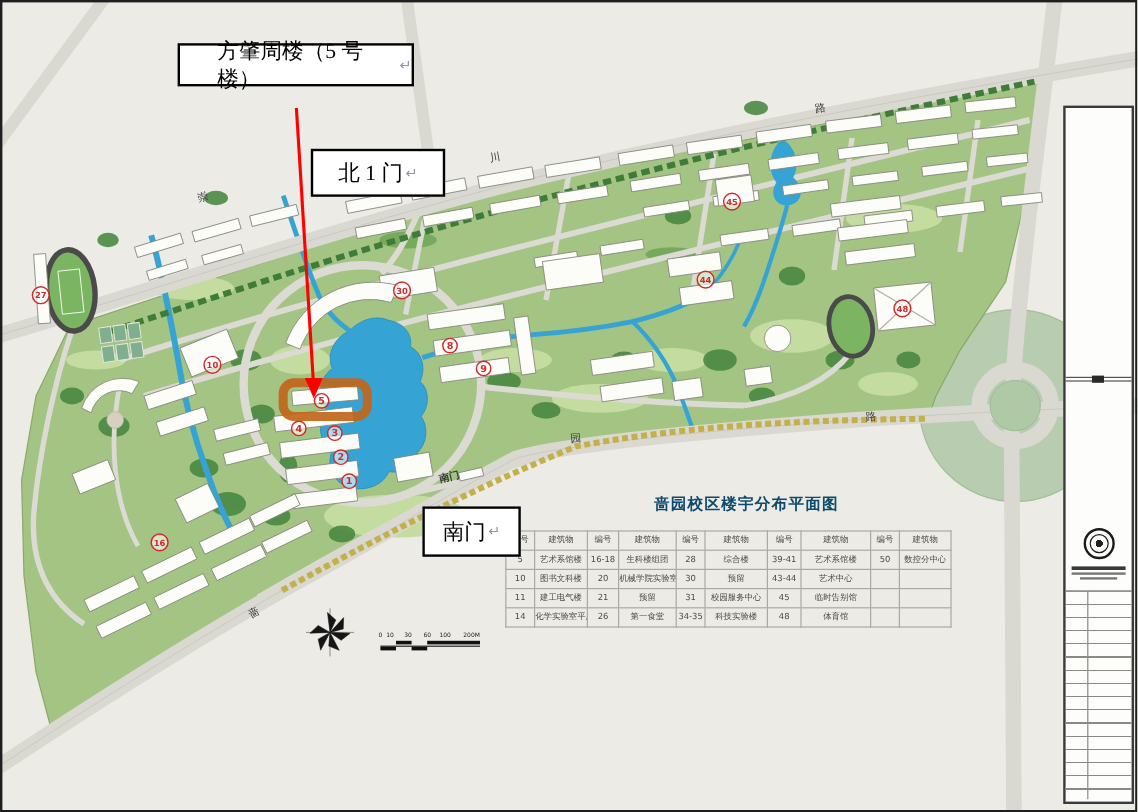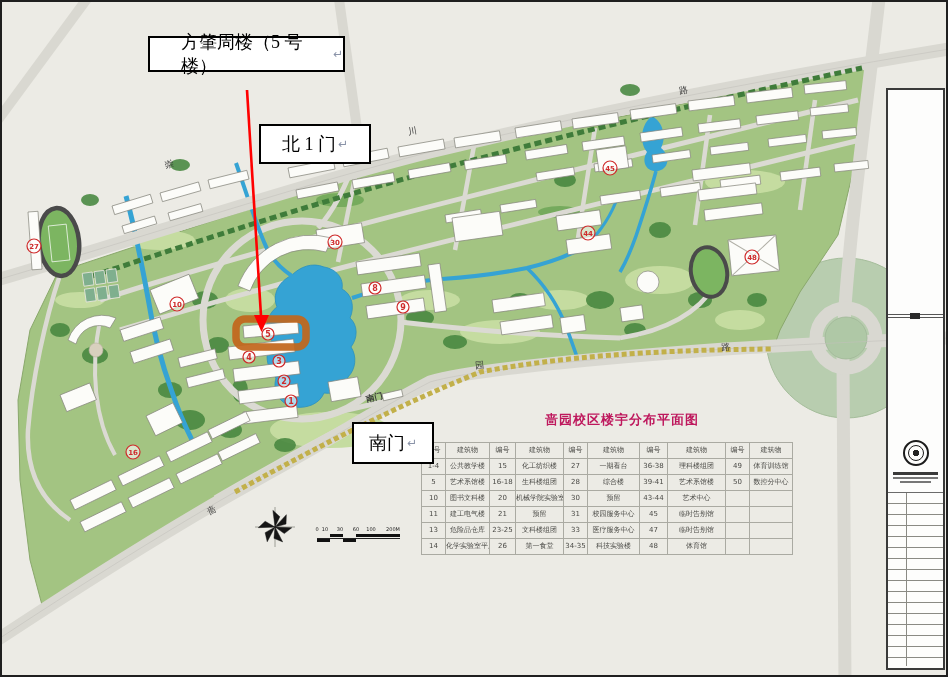--- a/index.html
+++ b/index.html
@@ -12,21 +12,21 @@
   .callout{position:absolute;background:#fff;border:2px solid #000;box-sizing:border-box;
            display:flex;align-items:center;justify-content:center;z-index:20;
            font-family:"Liberation Serif","DejaVu Serif",serif;color:#000;}
   #co-building{left:148px;top:36px;width:197px;height:36px;font-size:18px;padding-left:31px;}
   #co-north{left:259px;top:108px;width:112px;height:40px;font-size:18px;margin-top:16px;}
   #co-south{left:352px;top:422px;width:82px;height:42px;font-size:18px;}
   .pmark{color:#8a93a8;font-size:12px;margin-left:2px;font-family:"DejaVu Sans",sans-serif;}
 
   
   .legend{position:absolute;left:421px;top:411px;width:371px;z-index:5;}
-  .legend-title{font-size:13px;font-weight:bold;color:#be185d;letter-spacing:1px;
+  .legend-title{font-size:13px;font-weight:bold;color:#0c4a6e;letter-spacing:1px;
                 margin:0 0 13px 124px;}
   .legend table{border-collapse:collapse;table-layout:fixed;width:371px;}
   .legend th,.legend td{border:1px solid #aaaaa2;font-size:7px;color:#4a4a46;text-align:center;
         padding:0;height:15px;line-height:1;white-space:nowrap;overflow:hidden;font-weight:normal;}
 
   
   .tblock{position:absolute;left:886px;top:88px;width:59px;height:582px;background:#fdfdfc;
           border:2px solid #3a3a3a;box-sizing:border-box;z-index:6;}
   .tb-div{position:absolute;top:224px;left:0;width:100%;height:4px;
           border-top:1px solid #555;border-bottom:1px solid #555;box-sizing:border-box;}
@@ -363,32 +363,20 @@
             <th>编号</th>
             <th>建筑物</th>
             <th>编号</th>
             <th>建筑物</th>
             <th>编号</th>
             <th>建筑物</th>
             <th>编号</th>
             <th>建筑物</th>
           </tr>
           <tr>
-            <td>1-4</td>
-            <td>公共教学楼</td>
-            <td>15</td>
-            <td>化工纺织楼</td>
-            <td>27</td>
-            <td>一期看台</td>
-            <td>36-38</td>
-            <td>理科楼组团</td>
-            <td>49</td>
-            <td>体育训练馆</td>
-          </tr>
-          <tr>
             <td>5</td>
             <td>艺术系馆楼</td>
             <td>16-18</td>
             <td>生科楼组团</td>
             <td>28</td>
             <td>综合楼</td>
             <td>39-41</td>
             <td>艺术系馆楼</td>
             <td>50</td>
             <td>数控分中心</td>
@@ -411,32 +399,20 @@
             <td>21</td>
             <td>预留</td>
             <td>31</td>
             <td>校园服务中心</td>
             <td>45</td>
             <td>临时告别馆</td>
             <td></td>
             <td></td>
           </tr>
           <tr>
-            <td>13</td>
-            <td>危险品仓库</td>
-            <td>23-25</td>
-            <td>文科楼组团</td>
-            <td>33</td>
-            <td>医疗服务中心</td>
-            <td>47</td>
-            <td>临时告别馆</td>
-            <td></td>
-            <td></td>
-          </tr>
-          <tr>
             <td>14</td>
             <td>化学实验室平房</td>
             <td>26</td>
             <td>第一食堂</td>
             <td>34-35</td>
             <td>科技实验楼</td>
             <td>48</td>
             <td>体育馆</td>
             <td></td>
             <td></td>

